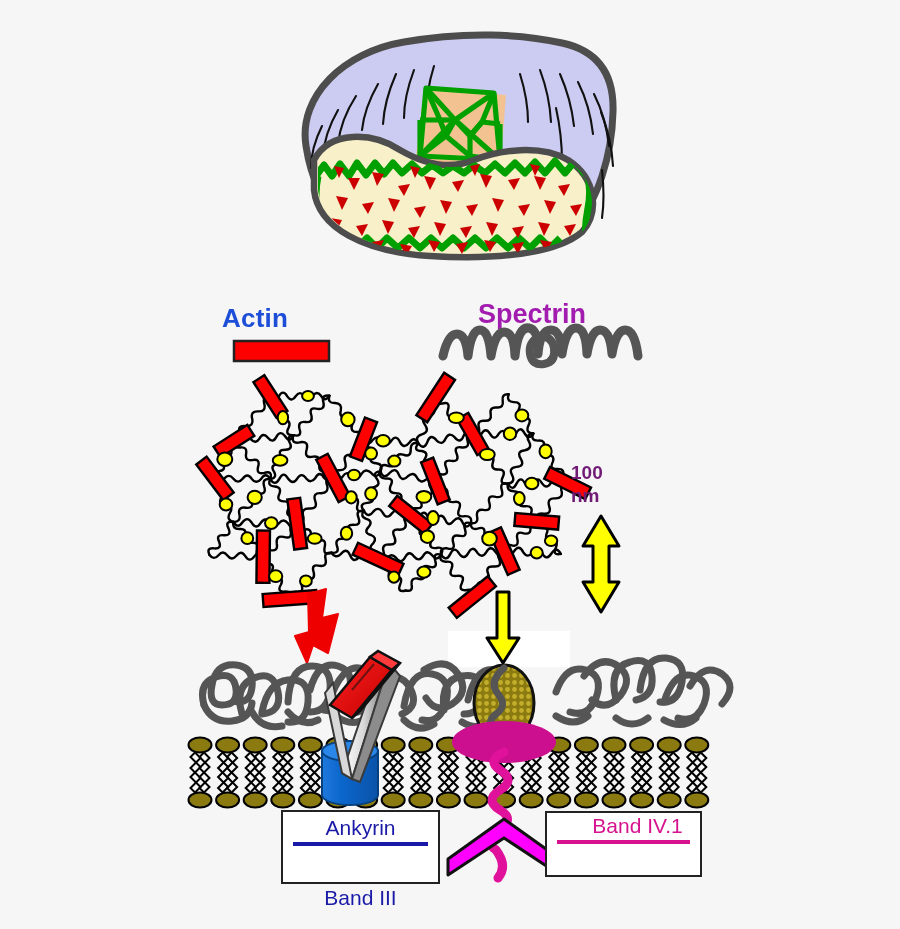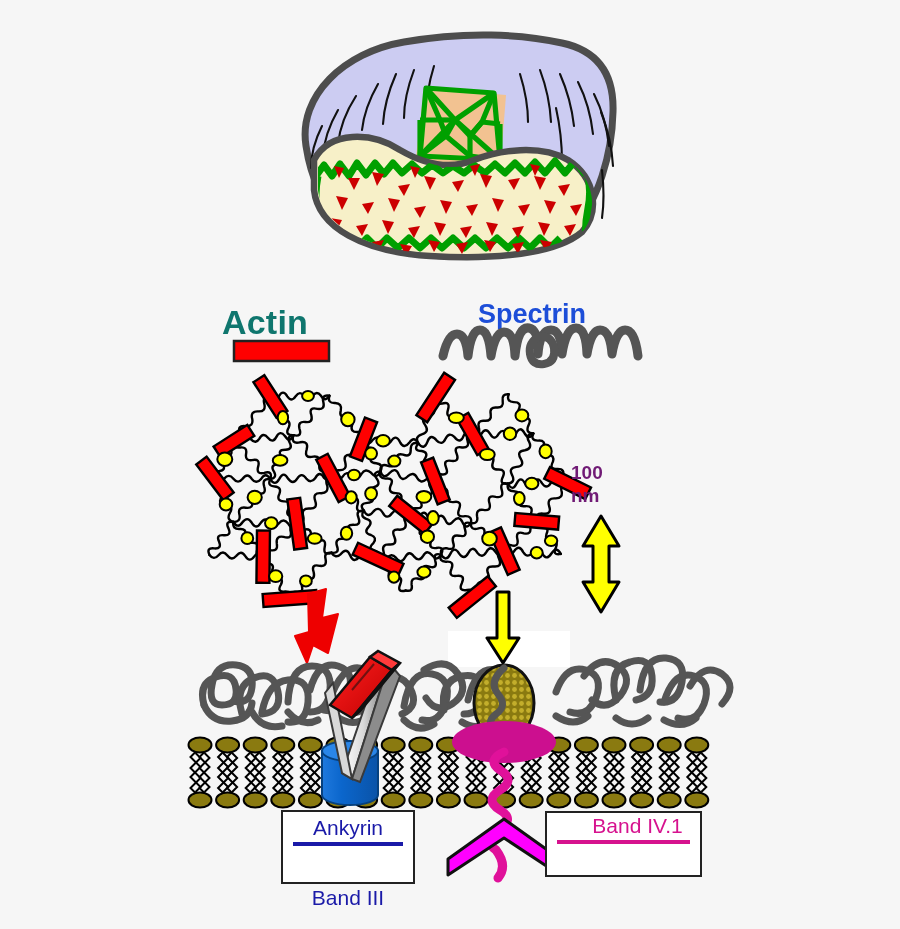--- a/index.html
+++ b/index.html
@@ -7,26 +7,26 @@
     width:900px;height:929px;
     background:#f6f6f6;
     font-family:"Liberation Sans", sans-serif;
     position:relative;
     overflow:hidden;
   }
   .stage{position:absolute;left:0;top:0;width:900px;height:929px;}
   svg.layer{position:absolute;left:0;top:0;width:900px;height:929px;overflow:visible;}
 
   .lbl{position:absolute;font-weight:bold;white-space:nowrap;}
-  #actin-label{left:222px;top:303px;font-size:34px;color:#0f766e;letter-spacing:.2px;}
-  #spectrin-label{left:478px;top:299px;font-size:27px;color:#1d4ed8;}
+  #actin-label{left:222px;top:303px;font-size:26px;color:#1d4ed8;letter-spacing:.2px;}
+  #spectrin-label{left:478px;top:299px;font-size:27px;color:#a21caf;}
   #scale-label{position:absolute;left:571px;top:461px;font-size:19px;font-weight:bold;color:#701a75;line-height:23px;width:60px;}
 
   .legendbox{position:absolute;background:#ffffff;border:2px solid #222;box-sizing:border-box;}
-  #ankyrin-box{left:281px;top:810px;width:134px;height:74px;}
+  #ankyrin-box{left:281px;top:810px;width:159px;height:74px;}
   #band41-box{left:545px;top:811px;width:157px;height:66px;}
   .legendbox .l1,.legendbox .l2{text-align:center;font-size:21px;line-height:1.12;}
   #ankyrin-box .l1,#ankyrin-box .l2{color:#1a1aa8;margin-top:40px;}
   #band41-box .l1,#band41-box .l2{color:#d6128e;}
   #ankyrin-box .l1{margin-top:4px;}
   #band41-box .l1{margin-top:1px;padding-left:28px;}
   .rule{height:4px;margin:2px 10px 2px 10px;}
   #ankyrin-box .rule{background:#1a1aa8;}
   #band41-box .rule{background:#d6128e;}
 </style>

